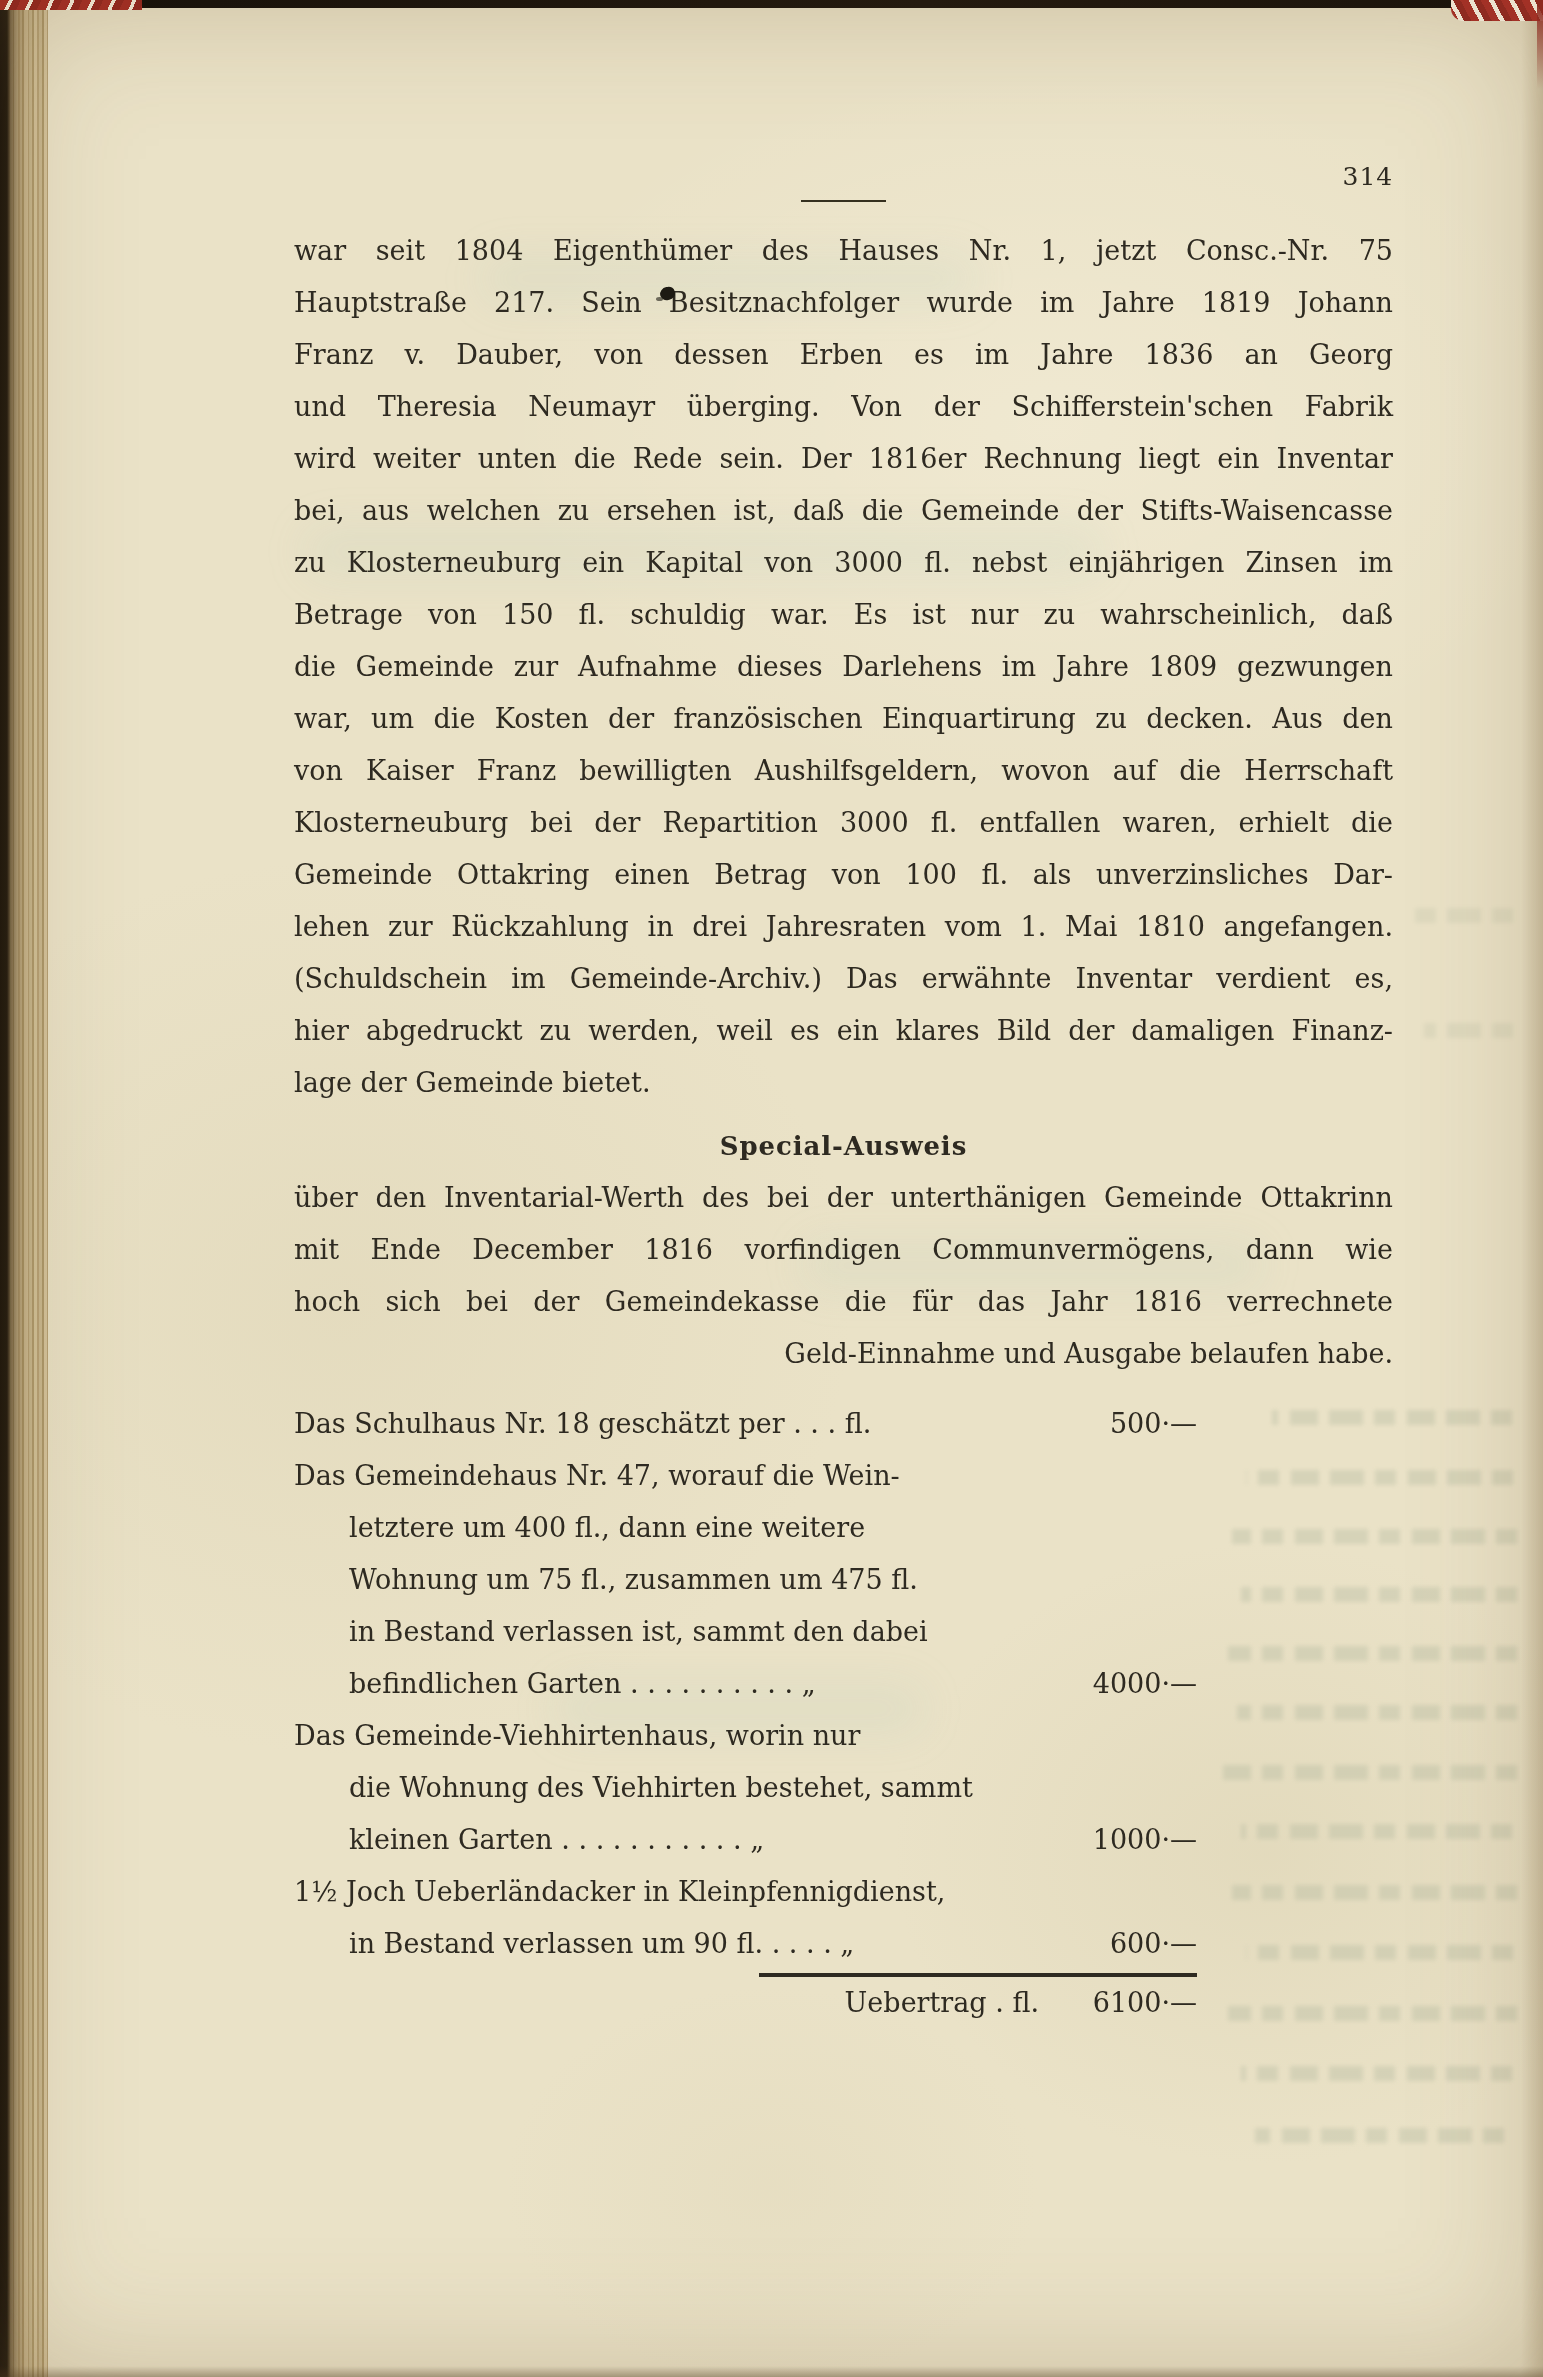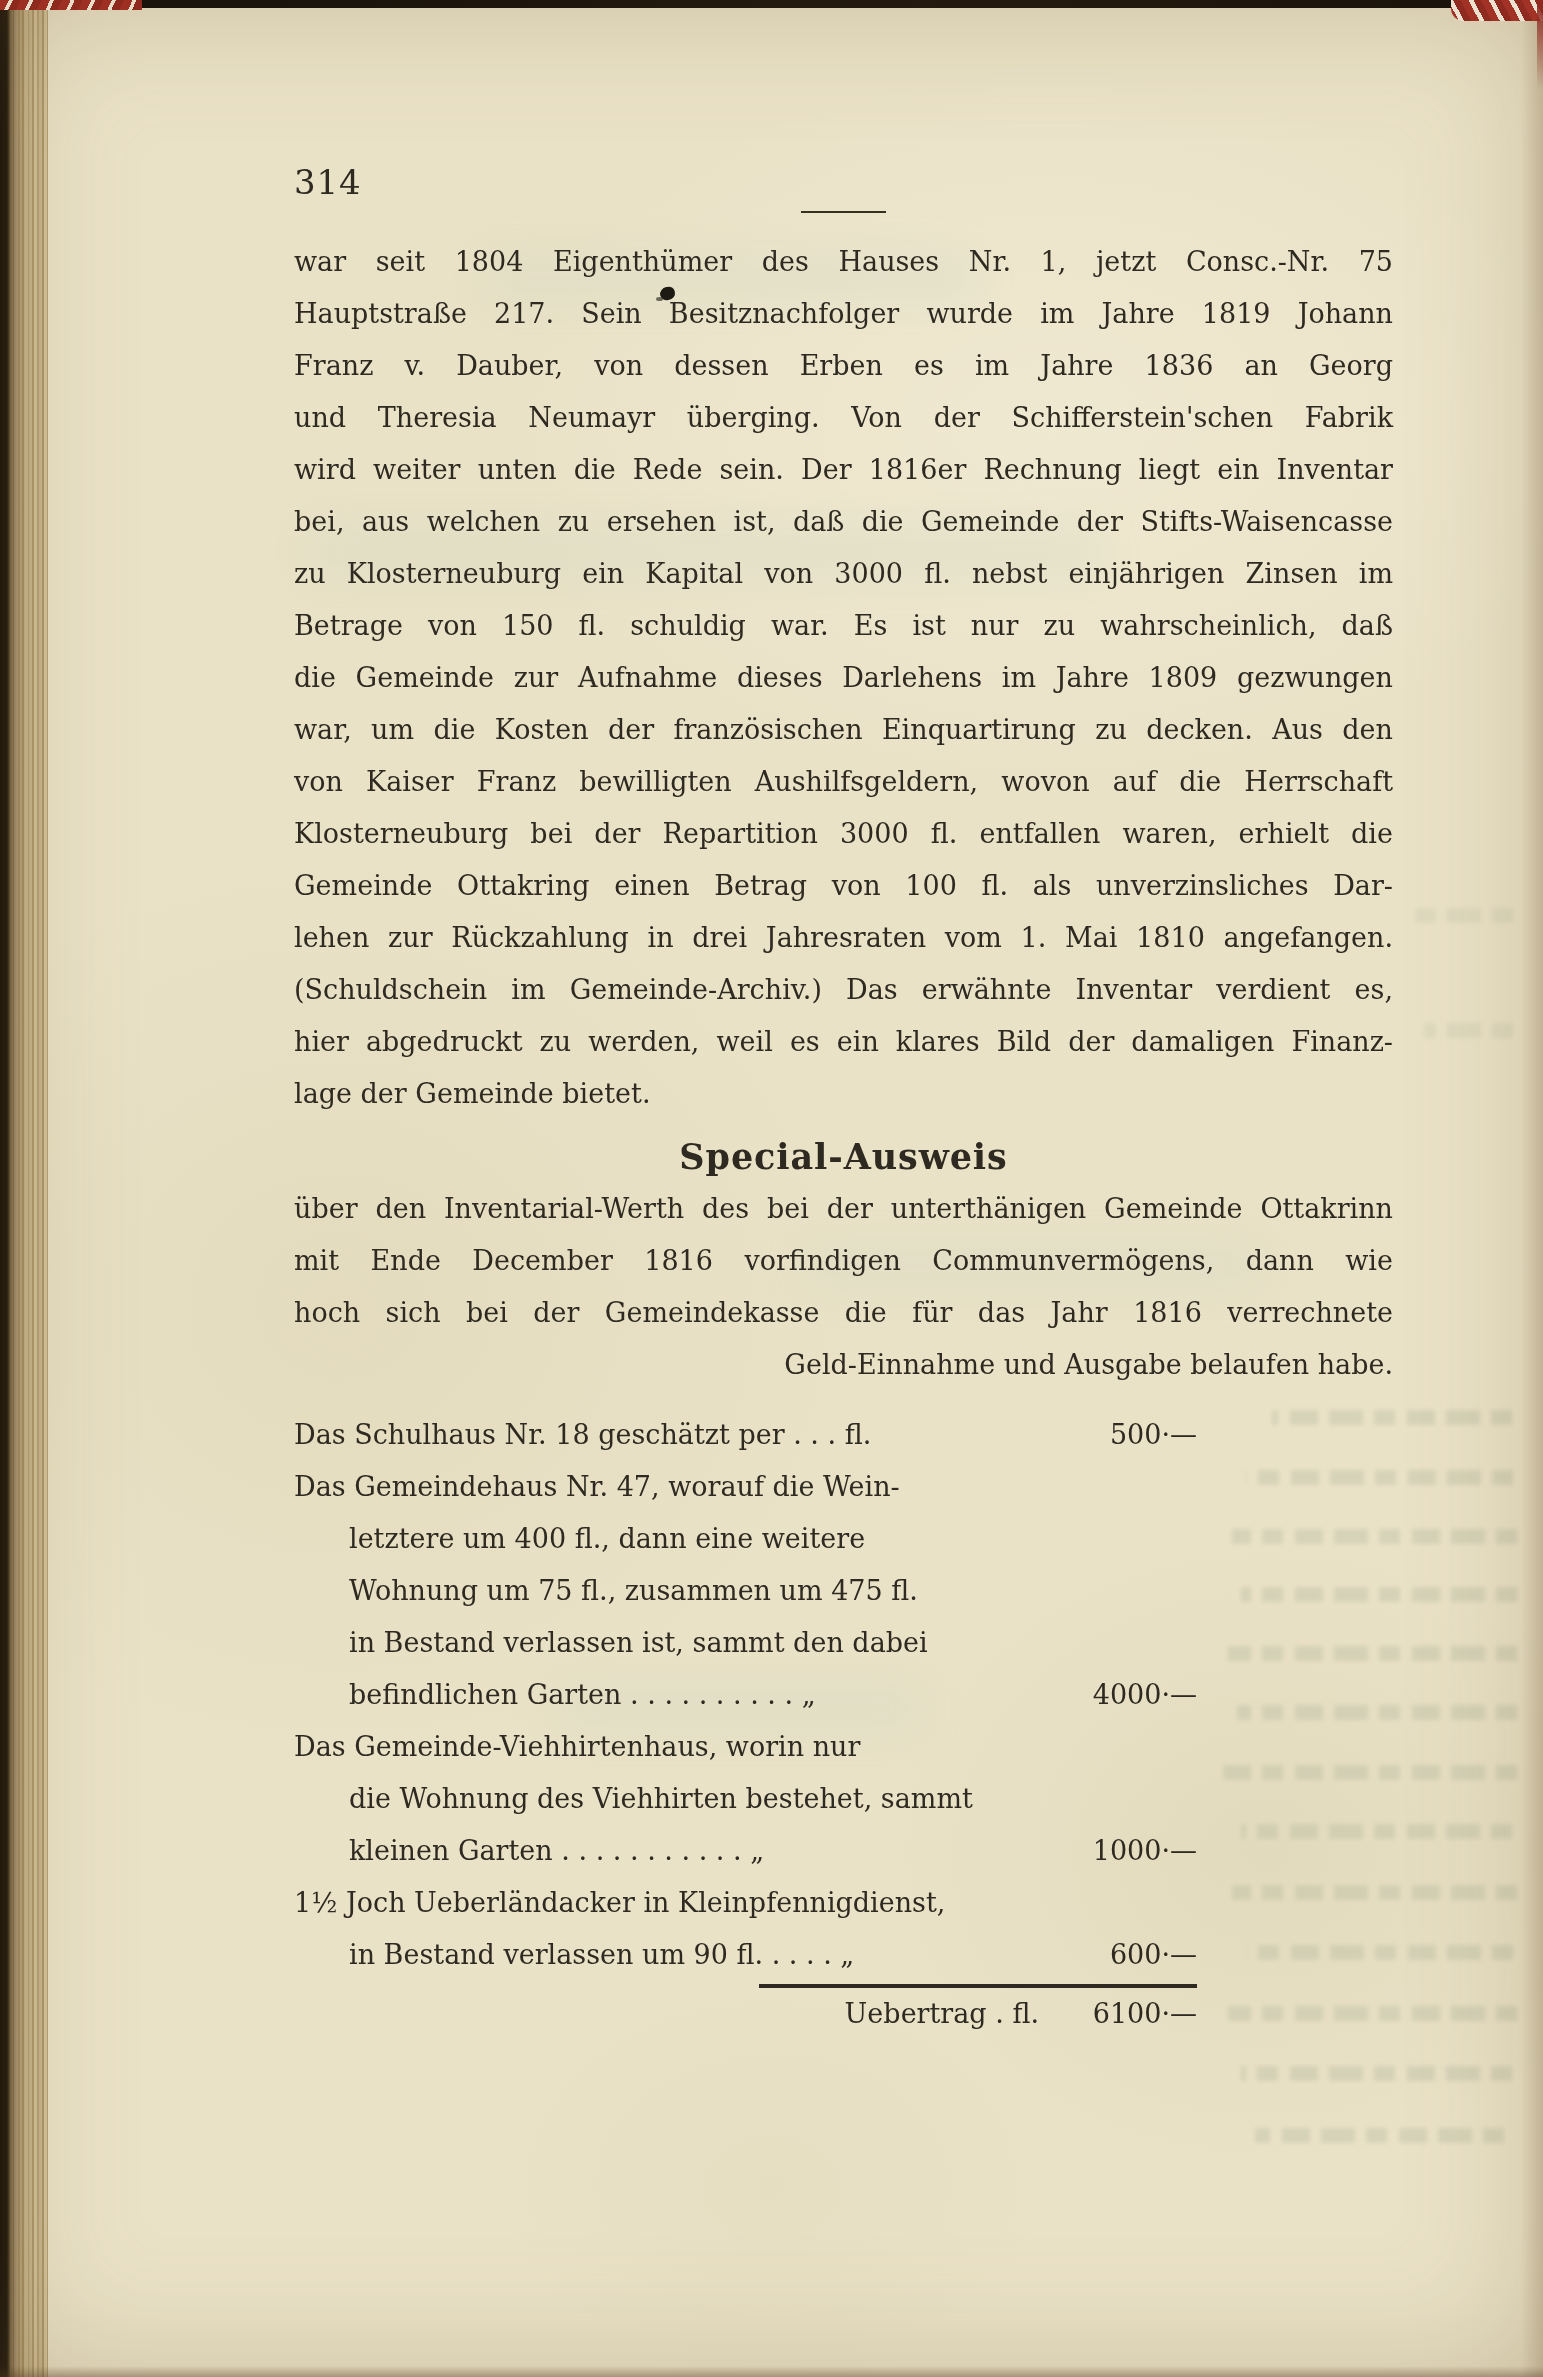--- a/index.html
+++ b/index.html
@@ -37,27 +37,27 @@
 
   
   .tint{position:absolute;background:rgba(168,196,182,.12);filter:blur(19.6px);border-radius:36px;z-index:1;}
 
   
   .ghost{position:absolute;height:15px;filter:blur(2.3px);opacity:.30;z-index:1;transform:scaleX(-1);
     background:repeating-linear-gradient(90deg,#a9b299 0 21.4px,transparent 21.4px 32px,#a9b299 32px 66px,transparent 66px 77px,#a9b299 77px 105px,transparent 105px 117px);}
 
   
   .col{position:absolute;left:294px;top:162px;width:1099px;z-index:3;}
-  .pgnum{font-size:34px;text-align:left;letter-spacing:0.9px;}
+  .pgnum{font-size:25px;text-align:right;letter-spacing:0.9px;}
   .pgrule{width:85px;margin:9px auto 0;border-top:2.7px solid #35301f;}
   .para1{margin-top:23px;}
   .tline{font-size:27px;line-height:52px;white-space:nowrap;}
   .j{text-align:justify;text-align-last:justify;white-space:normal;}
   .center{text-align:right;}
-  .sec-title{margin-top:10.7px;font-size:35px;line-height:52px;font-weight:bold;text-align:center;letter-spacing:0.9px;}
+  .sec-title{margin-top:10.7px;font-size:26px;line-height:52px;font-weight:bold;text-align:center;letter-spacing:0.9px;}
   .sub-head{margin-top:14.2px;font-size:27.6px;line-height:52px;text-align:center;letter-spacing:5.3px;}
   .list{margin-top:18px;width:903px;}
   .row{display:flex;font-size:27px;line-height:52px;}
   .rtext{white-space:nowrap;}
   .ind .rtext{padding-left:55px;}
   .ramt{margin-left:auto;text-align:right;white-space:nowrap;}
   .total-rule{width:438px;margin-left:auto;border-top:4.4px solid #2e2a21;margin-top:3.6px;}
   .row.total{justify-content:flex-end;}
   .total .ramt{width:158px;margin-left:0;}
   

